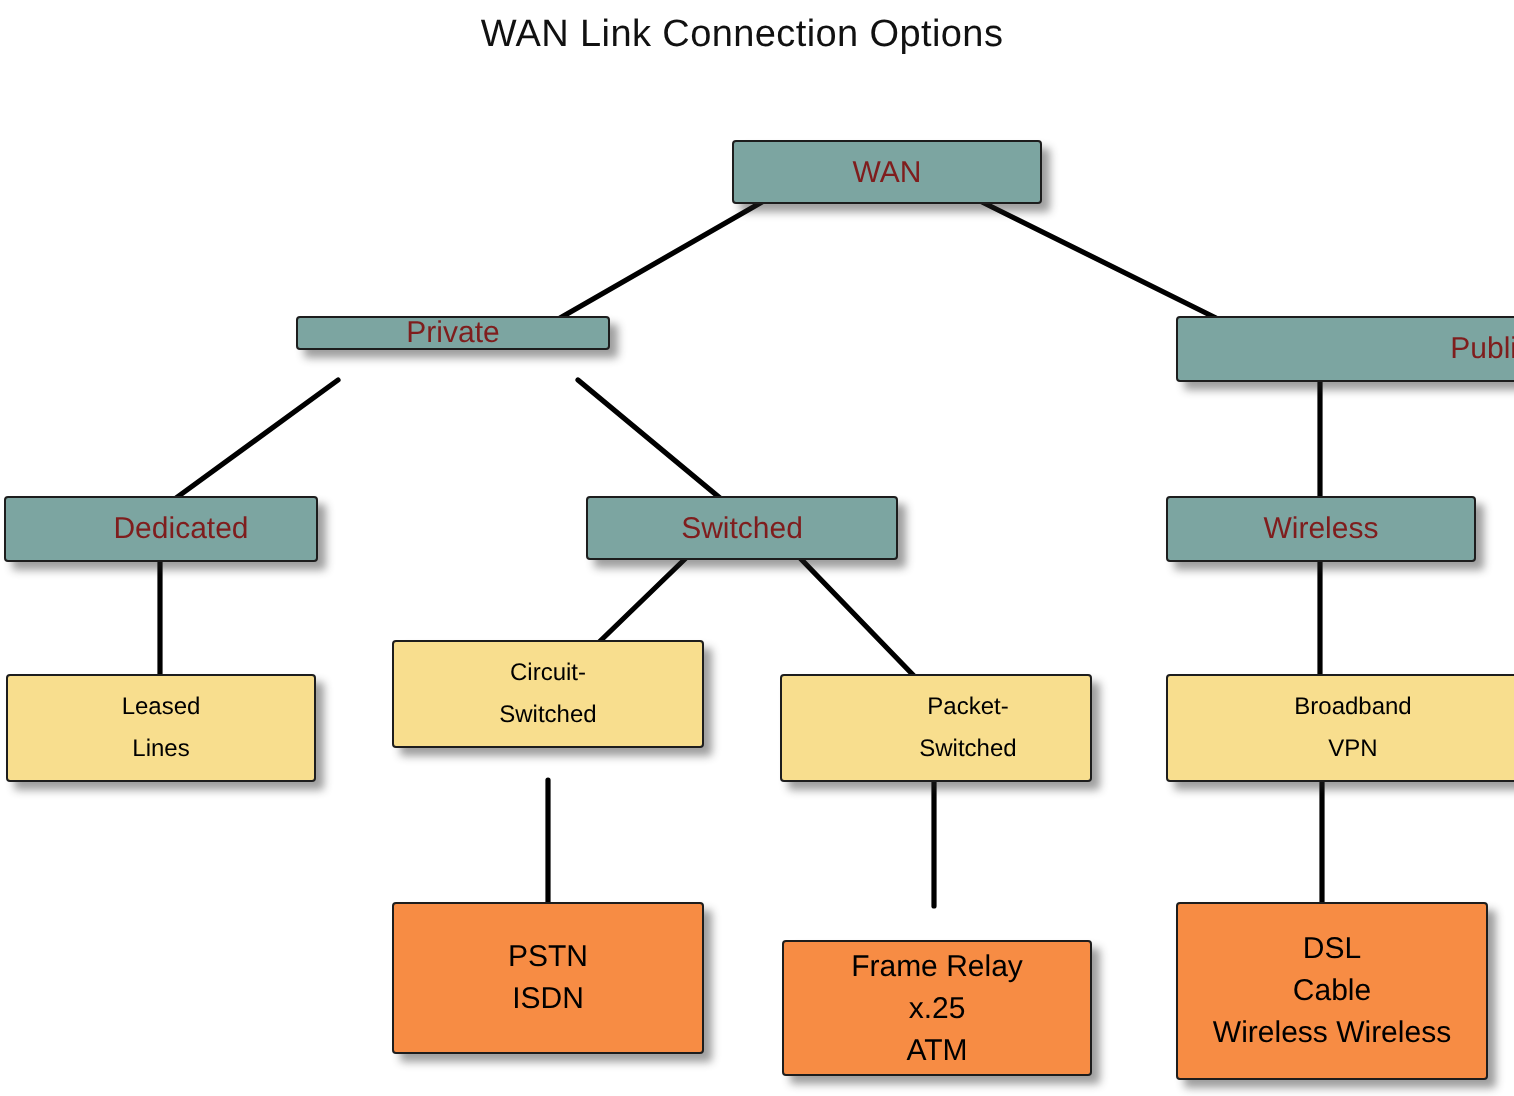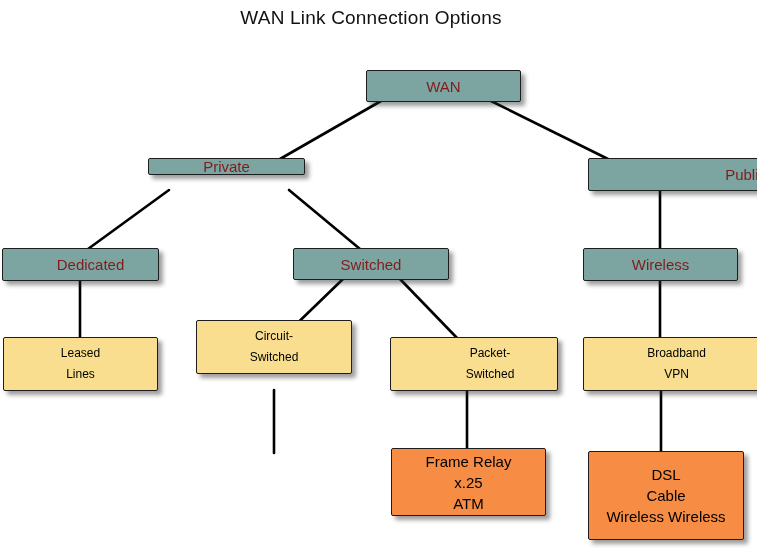--- a/index.html
+++ b/index.html
@@ -95,32 +95,36 @@
   <div class="node yellow" style="left:3px; top:337px; width:155px; height:54px;">
     <div class="nline">Leased</div>
     <div class="nline">Lines</div>
   </div>
 
   <div class="node yellow" style="left:196px; top:320px; width:156px; height:54px;">
     <div class="nline">Circuit-</div>
     <div class="nline">Switched</div>
   </div>
 
-  <div class="node yellow" style="left:390px; top:337px; width:168px; height:54px;padding-left:32px;">
+  <div class="node yellow" style="left:390px; top:337px; width:156px; height:54px;padding-left:32px;">
     <div class="nline">Packet-</div>
     <div class="nline">Switched</div>
   </div>
 
   <div class="node yellow" style="left:583px; top:337px; width:187px; height:54px;">
     <div class="nline">Broadband</div>
     <div class="nline">VPN</div>
   </div>
 
+  <div class="node orange" style="left:196px; top:451px; width:156px; height:76px;">
+    <div class="nline">PSTN</div>
+    <div class="nline">ISDN</div>
+  </div>
 
-  <div class="node orange" style="left:391px; top:448px; width:155px; height:68px;">
+  <div class="node orange" style="left:391px; top:470px; width:155px; height:68px;">
     <div class="nline">Frame Relay</div>
     <div class="nline">x.25</div>
     <div class="nline">ATM</div>
   </div>
 
   <div class="node orange" style="left:588px; top:451px; width:156px; height:89px;">
     <div class="nline">DSL</div>
     <div class="nline">Cable</div>
     <div class="nline">Wireless Wireless</div>
   </div>

